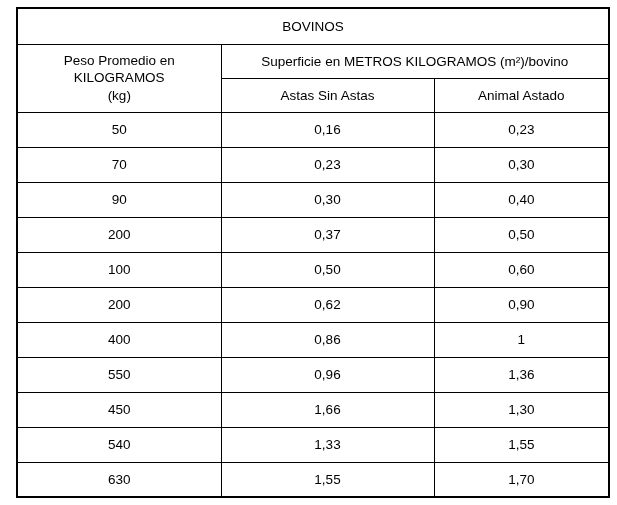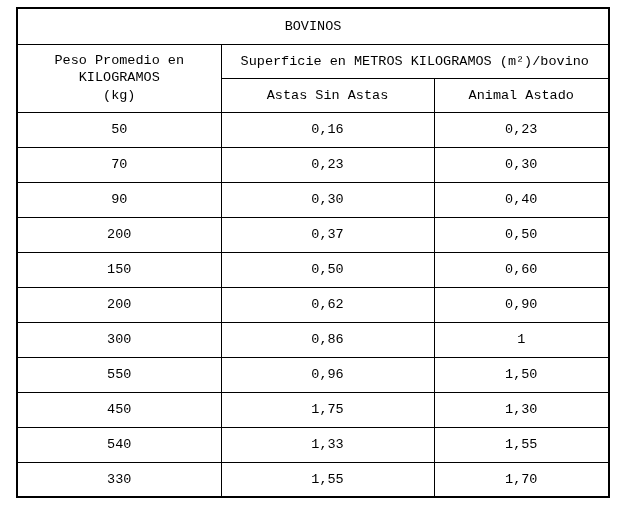--- a/index.html
+++ b/index.html
@@ -5,21 +5,21 @@
   html, body {
     margin: 0;
     padding: 0;
     background: #ffffff;
   }
   .page {
     position: relative;
     width: 617px;
     height: 505px;
     background: #ffffff;
-    font-family: Liberation Mono, monospace;
+    font-family: Liberation Sans, sans-serif;
     color: #000000;
     overflow: hidden;
   }
   table.bovinos {
     position: absolute;
     left: 16px;
     top: 7px;
     width: 592px;
     border-collapse: collapse;
     table-layout: fixed;
@@ -80,49 +80,49 @@
         <td>90</td>
         <td>0,30</td>
         <td>0,40</td>
       </tr>
       <tr class="data-row">
         <td>200</td>
         <td>0,37</td>
         <td>0,50</td>
       </tr>
       <tr class="data-row">
-        <td>150</td>
+        <td>100</td>
         <td>0,50</td>
         <td>0,60</td>
       </tr>
       <tr class="data-row">
         <td>200</td>
         <td>0,62</td>
         <td>0,90</td>
       </tr>
       <tr class="data-row">
-        <td>300</td>
+        <td>400</td>
         <td>0,86</td>
         <td>1</td>
       </tr>
       <tr class="data-row">
         <td>550</td>
         <td>0,96</td>
-        <td>1,50</td>
+        <td>1,36</td>
       </tr>
       <tr class="data-row">
         <td>450</td>
-        <td>1,75</td>
+        <td>1,66</td>
         <td>1,30</td>
       </tr>
       <tr class="data-row">
         <td>540</td>
         <td>1,33</td>
         <td>1,55</td>
       </tr>
       <tr class="data-row">
-        <td>330</td>
+        <td>630</td>
         <td>1,55</td>
         <td>1,70</td>
       </tr>
     </tbody>
   </table>
 </div>
 
 </body></html>

